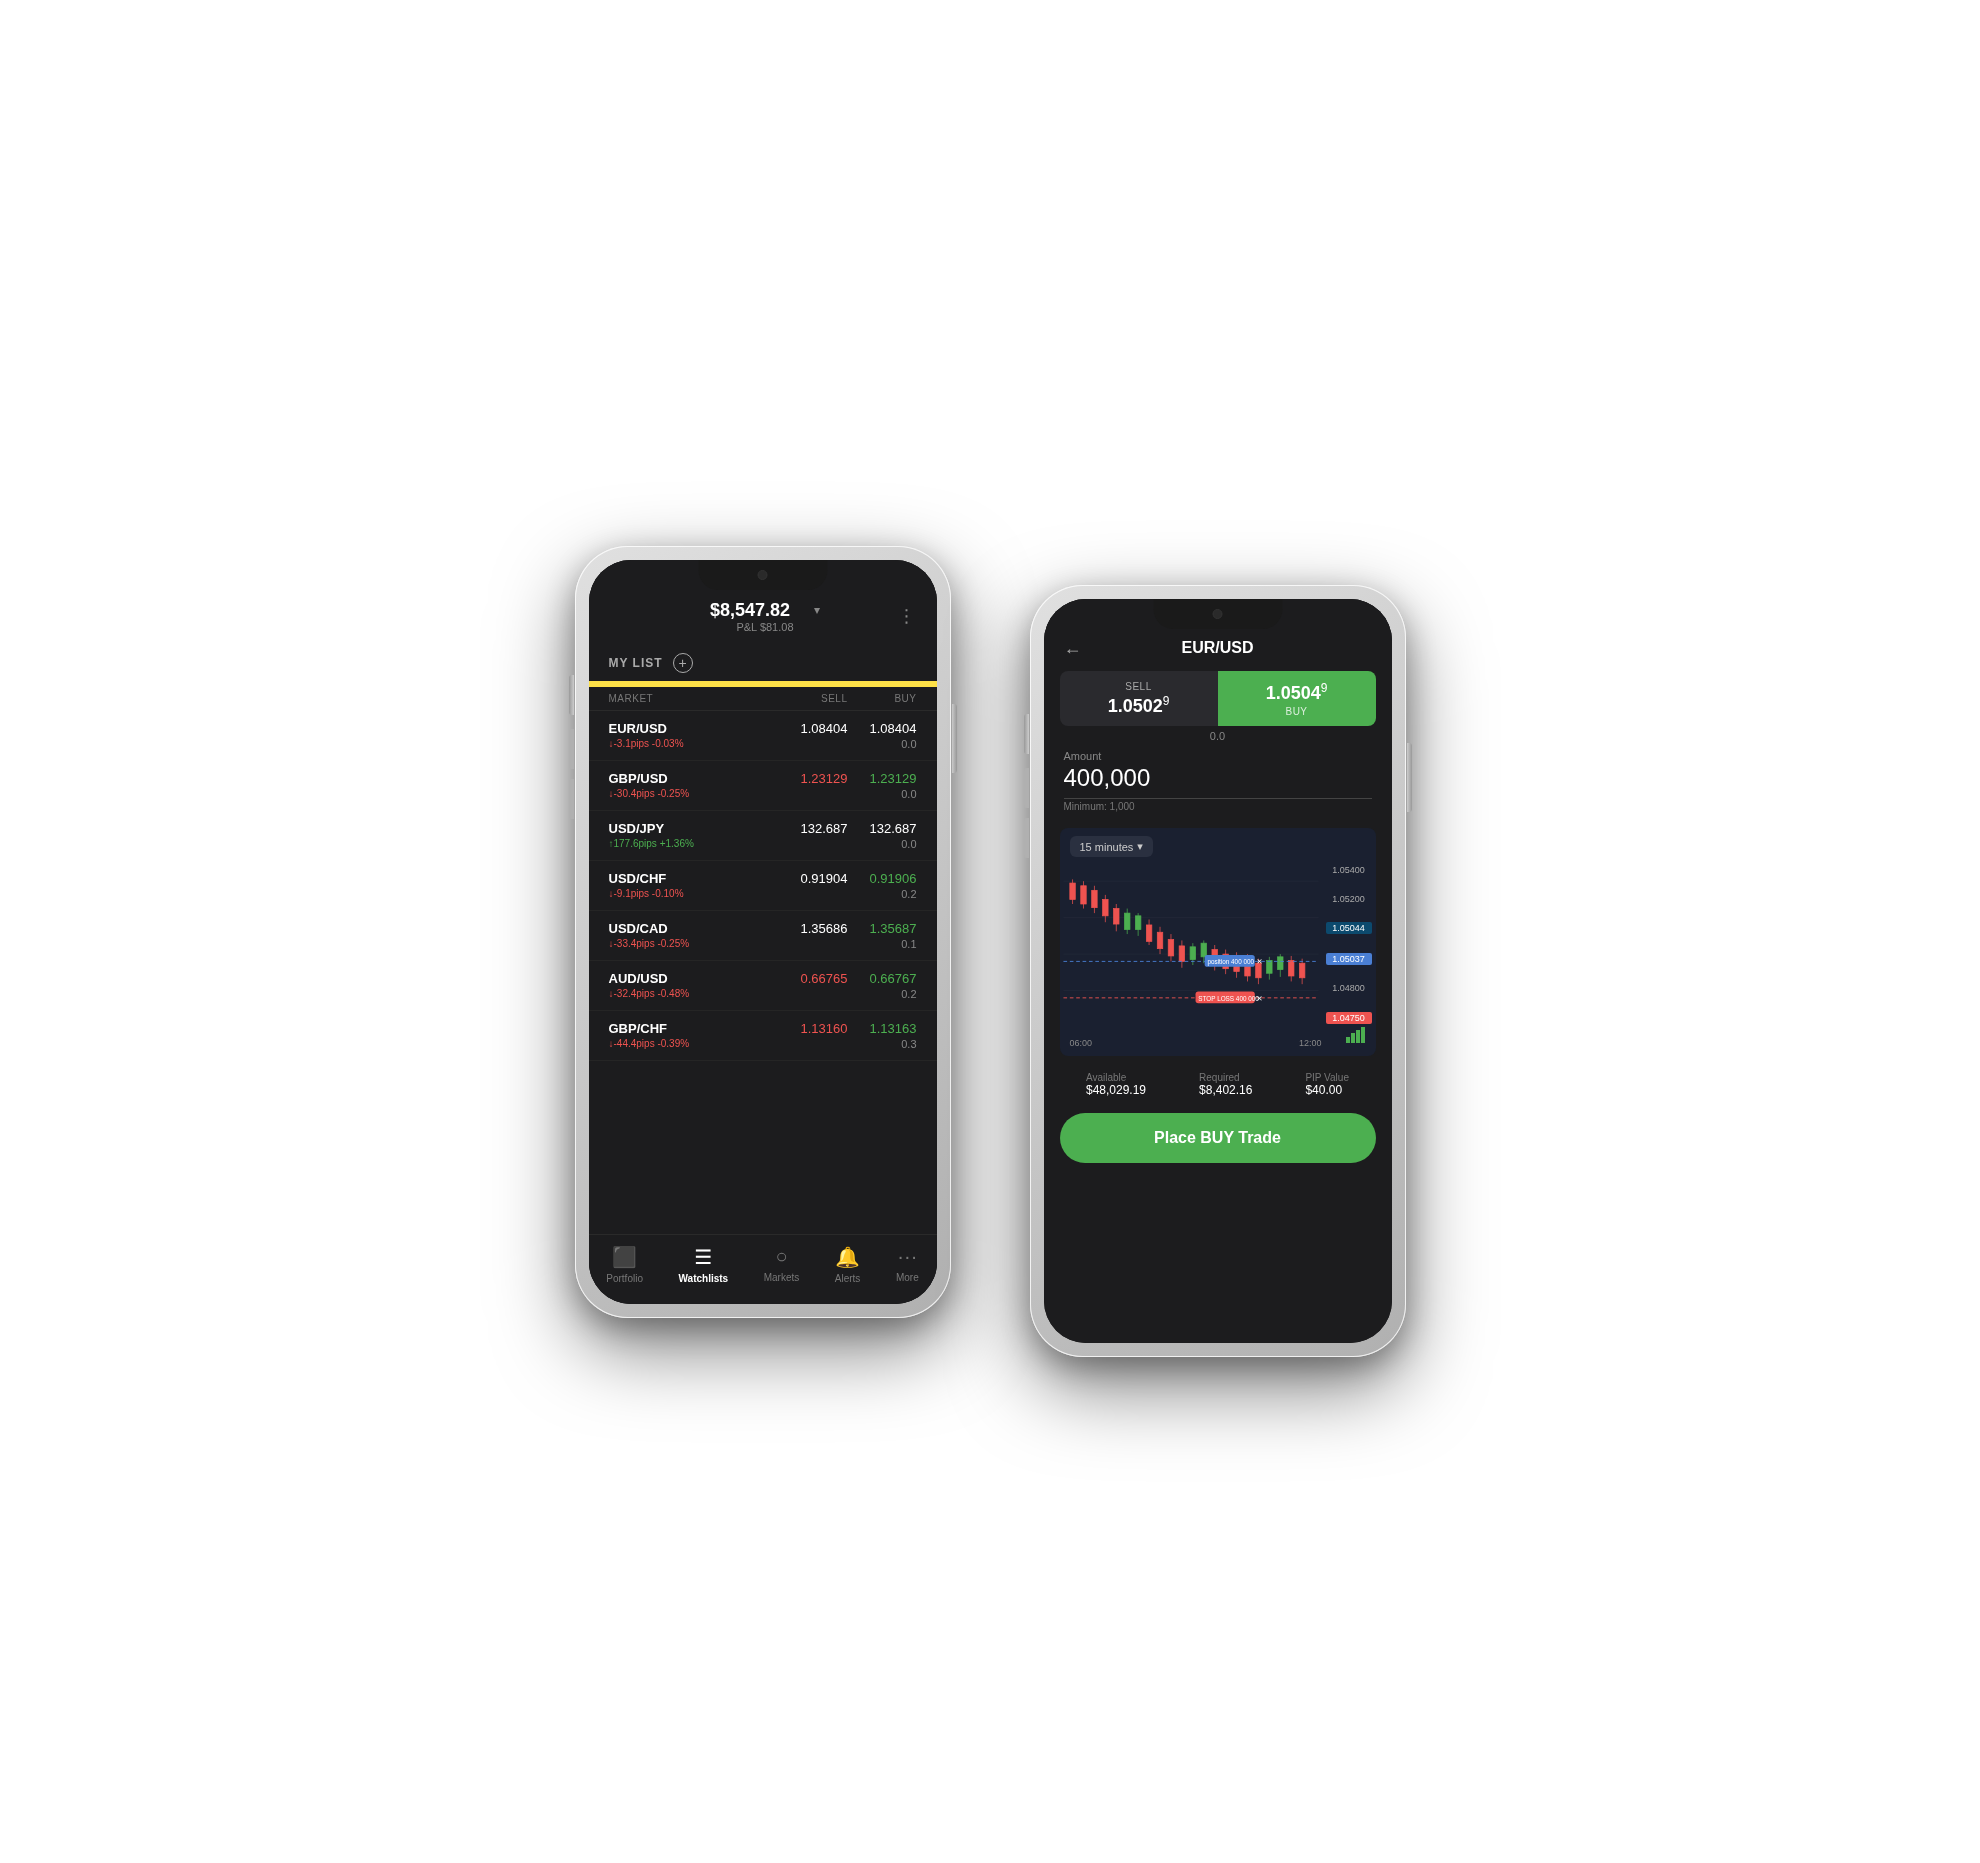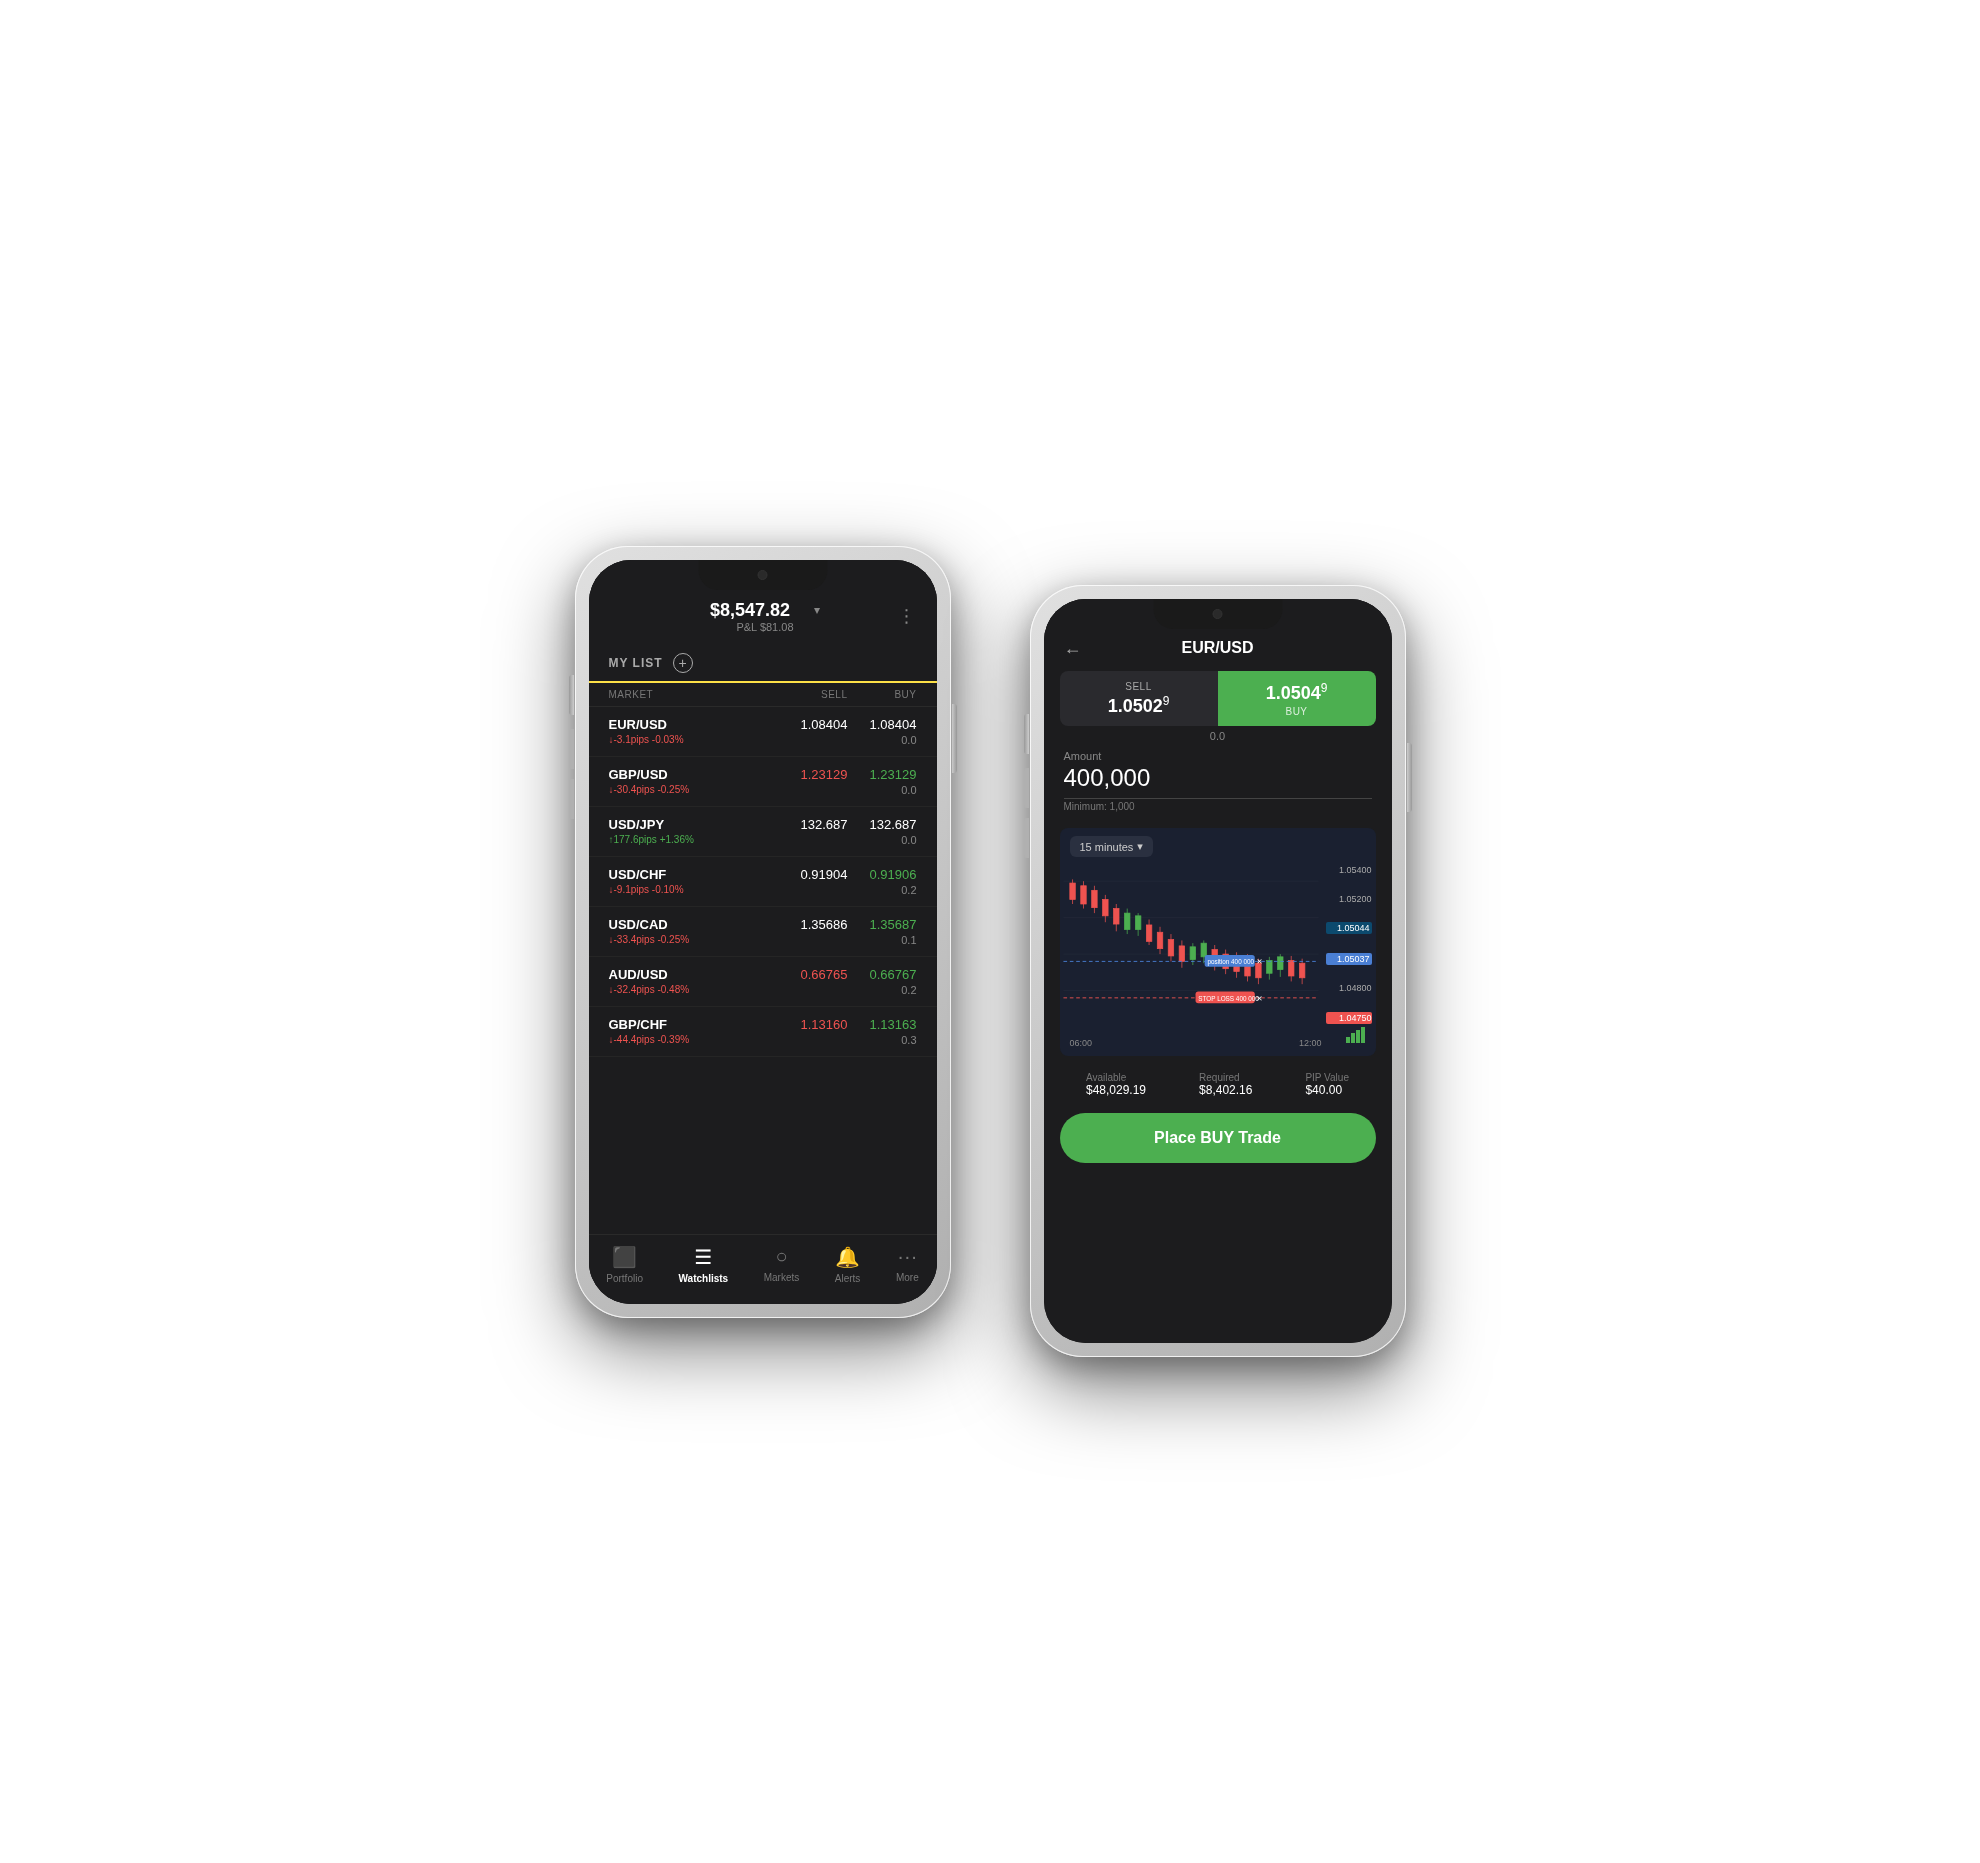--- a/index.html
+++ b/index.html
@@ -135,21 +135,21 @@
     .p1-more-btn {
       color: #888;
       font-size: 18px;
       line-height: 1;
       letter-spacing: 1px;
     }
     .p1-list-header {
       display: flex;
       align-items: center;
       padding: 8px 20px;
-      border-bottom: 2px solid #fde047;
+      border-bottom: 6px solid #fde047;
       gap: 10px;
     }
     .p1-list-title {
       color: #aaa;
       font-size: 12px;
       font-weight: 700;
       letter-spacing: 1px;
     }
     .p1-add-btn {
       width: 20px;
@@ -389,21 +389,21 @@
       bottom: 30px;
       width: 54px;
       display: flex;
       flex-direction: column;
       justify-content: space-between;
       padding: 2px 4px;
     }
     .chart-price-label {
       color: #aaa;
       font-size: 9px;
-      text-align: right;
+      text-align: center;
     }
     .chart-times {
       position: absolute;
       bottom: 8px;
       left: 10px;
       right: 54px;
       display: flex;
       justify-content: space-between;
     }
     .chart-time-label {

